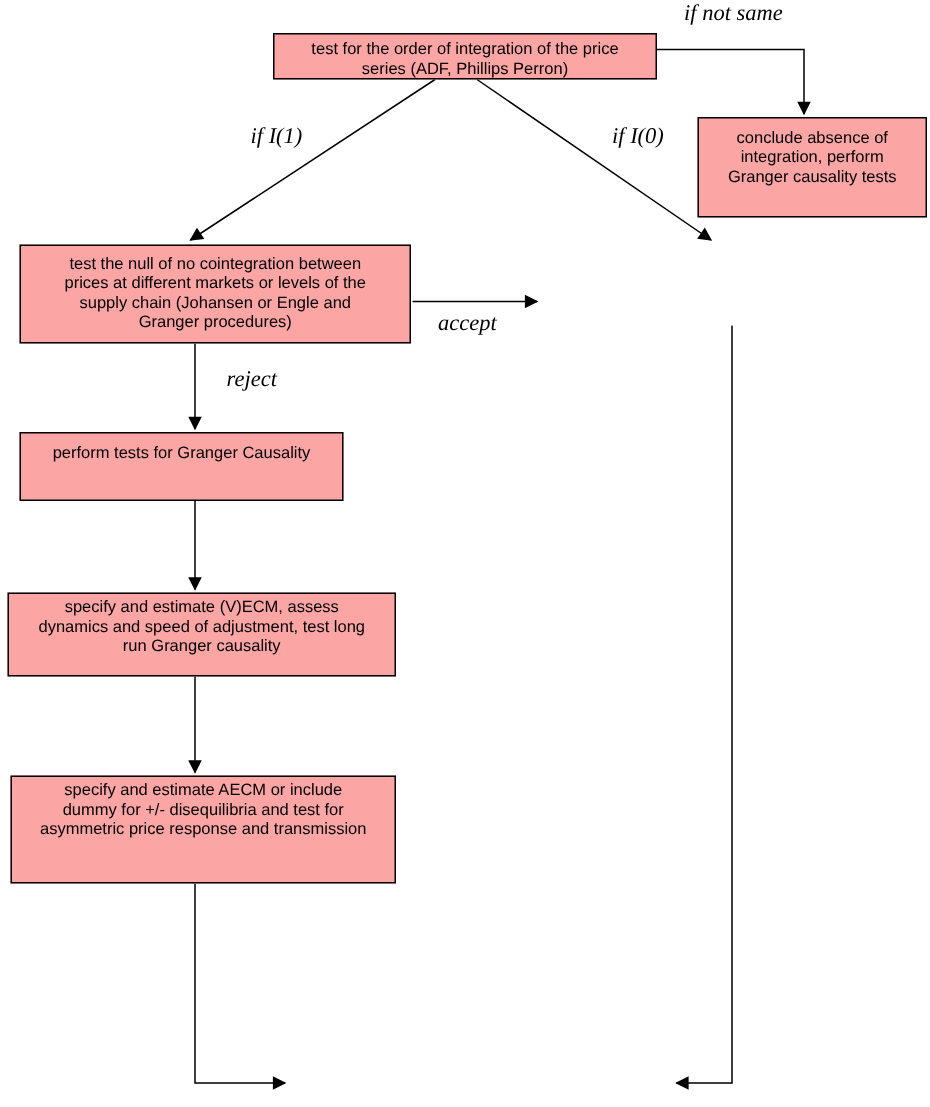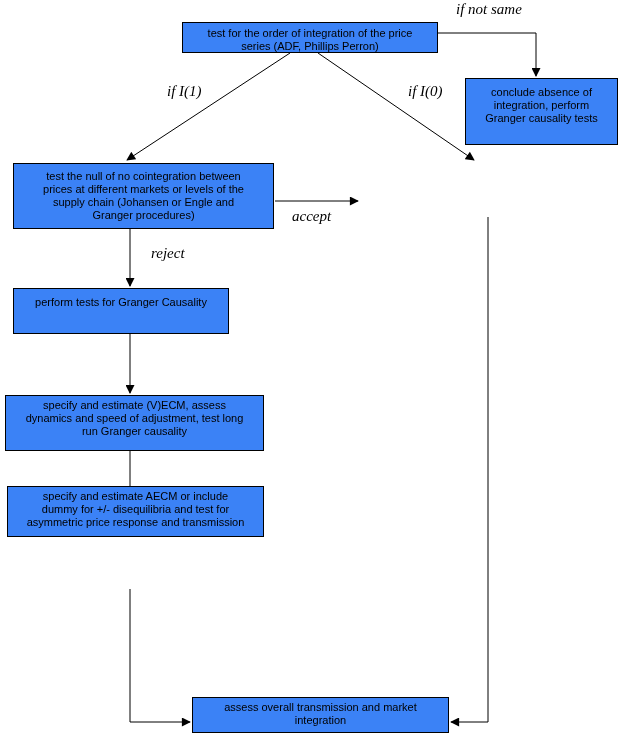--- a/index.html
+++ b/index.html
@@ -27,41 +27,41 @@
   }
   .connectors line, .connectors polyline {
     fill: none;
     stroke: #000000;
     stroke-width: 1;
   }
   .node {
     position: absolute;
     box-sizing: border-box;
     border: 1px solid #000000;
-    background: #3b82f6;
+    background: #fca5a5;
     text-align: center;
     white-space: pre-line;
     overflow: hidden;
   }
   .edge-label {
     position: absolute;
     font-family: "Liberation Serif", "DejaVu Serif", serif;
     font-style: italic;
     font-size: 15px;
     line-height: 12px;
     white-space: nowrap;
   }
   
   .n-order     { left:182px; top:22px;  width:256px; height:31px; padding:4px 6px 0; }
   .n-conclude  { left:465px; top:78px;  width:153px; height:67px; padding:7px 2px 0; }
   .n-coint     { left:13px;  top:163px; width:261px; height:66px; padding:6px 2px 13px; }
   .n-adl       { left:360px; top:163px; width:251px; height:54px; padding:6px 2px 0; }
   .n-granger   { left:13px;  top:288px; width:216px; height:46px; padding:7px 2px 0; }
   .n-vecm      { left:5px;   top:395px; width:259px; height:56px; padding:3px 2px 0; }
-  .n-aecm      { left:7px;   top:486px; width:257px; height:51px; padding:3px 2px 0; }
+  .n-aecm      { left:7px;   top:517px; width:257px; height:72px; padding:3px 2px 0; }
   .n-final     { left:192px; top:697px; width:257px; height:36px; padding:3px 2px 0; }
   
   .l-notsame { left:456px; top:3px;   }
   .l-i1      { left:167px; top:85px;  }
   .l-i0      { left:408px; top:85px;  }
   .l-accept  { left:292px; top:210px; }
   .l-reject  { left:151px; top:247px; }
 </style>
 </head>
 <body>
@@ -101,22 +101,20 @@
   <div class="node n-granger">perform tests for Granger Causality</div>
 
   <div class="node n-vecm">specify and estimate (V)ECM, assess
 dynamics and speed of adjustment,  test long
 run Granger causality</div>
 
   <div class="node n-aecm">specify and estimate AECM  or include
 dummy for +/- disequilibria and test for
 asymmetric price response and transmission</div>
 
-  <div class="node n-final">assess overall transmission and market
-integration</div>
 
   <span class="edge-label l-notsame">if not same</span>
   <span class="edge-label l-i1">if I(1)</span>
   <span class="edge-label l-i0">if I(0)</span>
   <span class="edge-label l-accept">accept</span>
   <span class="edge-label l-reject">reject</span>
 
 </div>
 
 </body></html>

